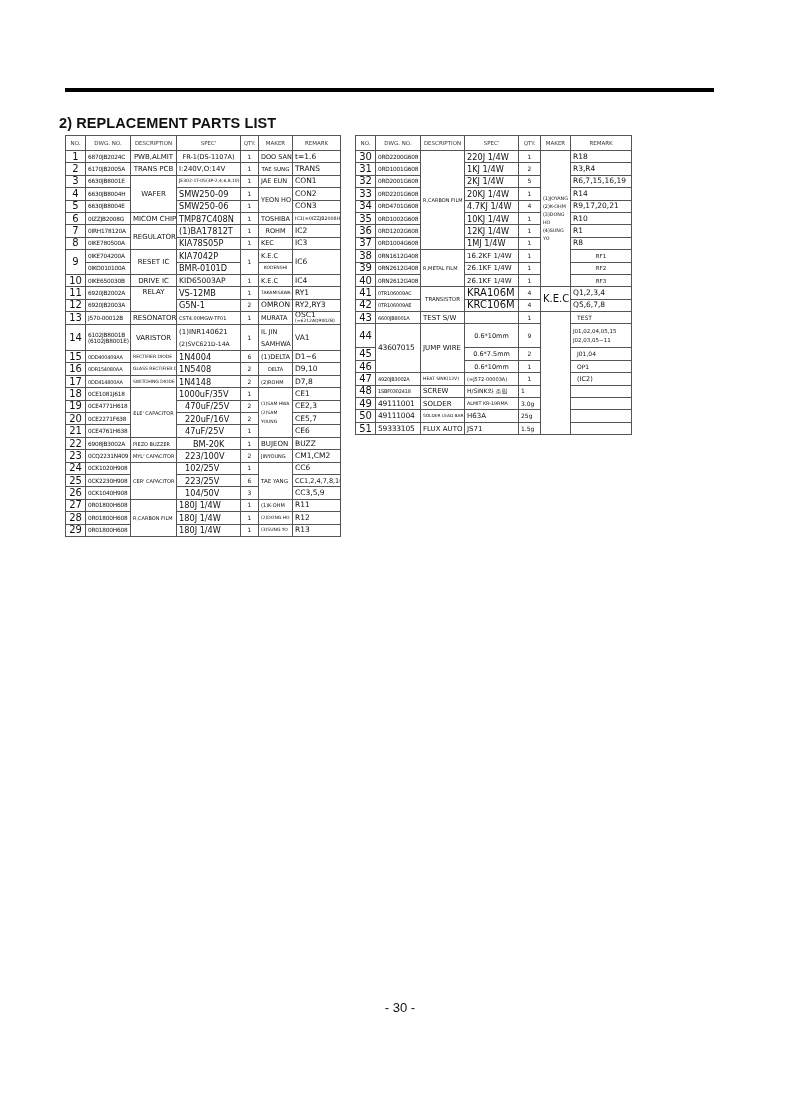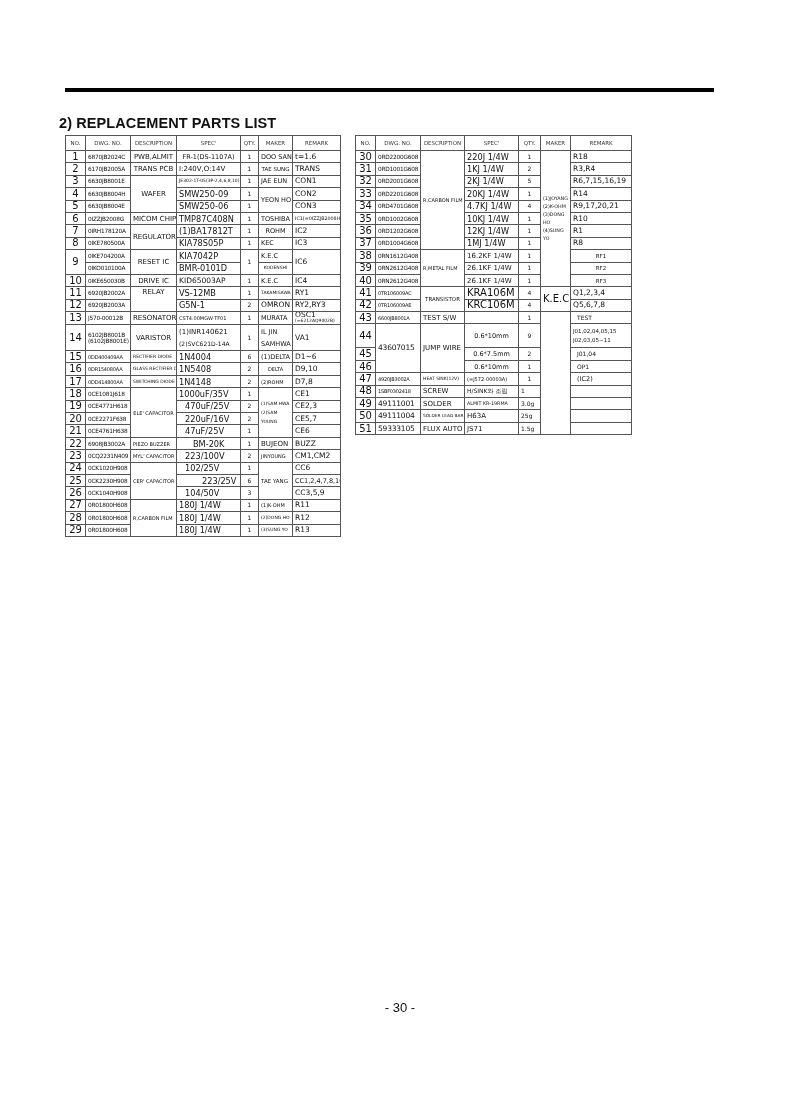--- a/index.html
+++ b/index.html
@@ -294,21 +294,21 @@
     <td class="desc" rowspan="3" style="font-size:5px;text-align:left">CER' CAPACITOR</td>
     <td class="spec" style="padding-left:8px">102/25V</td>
     <td class="qty">1</td>
     <td class="maker" rowspan="3" style="font-size:5.5px">TAE YANG</td>
     <td class="rem">CC6</td>
   </tr>
 
   <tr>
     <td class="no">25</td>
     <td class="dwg">0CK2230H908</td>
-    <td class="spec" style="padding-left:25px">223/25V</td>
+    <td class="spec" style="padding-left:8px">223/25V</td>
     <td class="qty">6</td>
     <td class="rem" style="font-size:6.5px">CC1,2,4,7,8,10</td>
   </tr>
 
   <tr>
     <td class="no">26</td>
     <td class="dwg">0CK1040H908</td>
     <td class="spec" style="padding-left:8px">104/50V</td>
     <td class="qty">3</td>
     <td class="rem">CC3,5,9</td>

